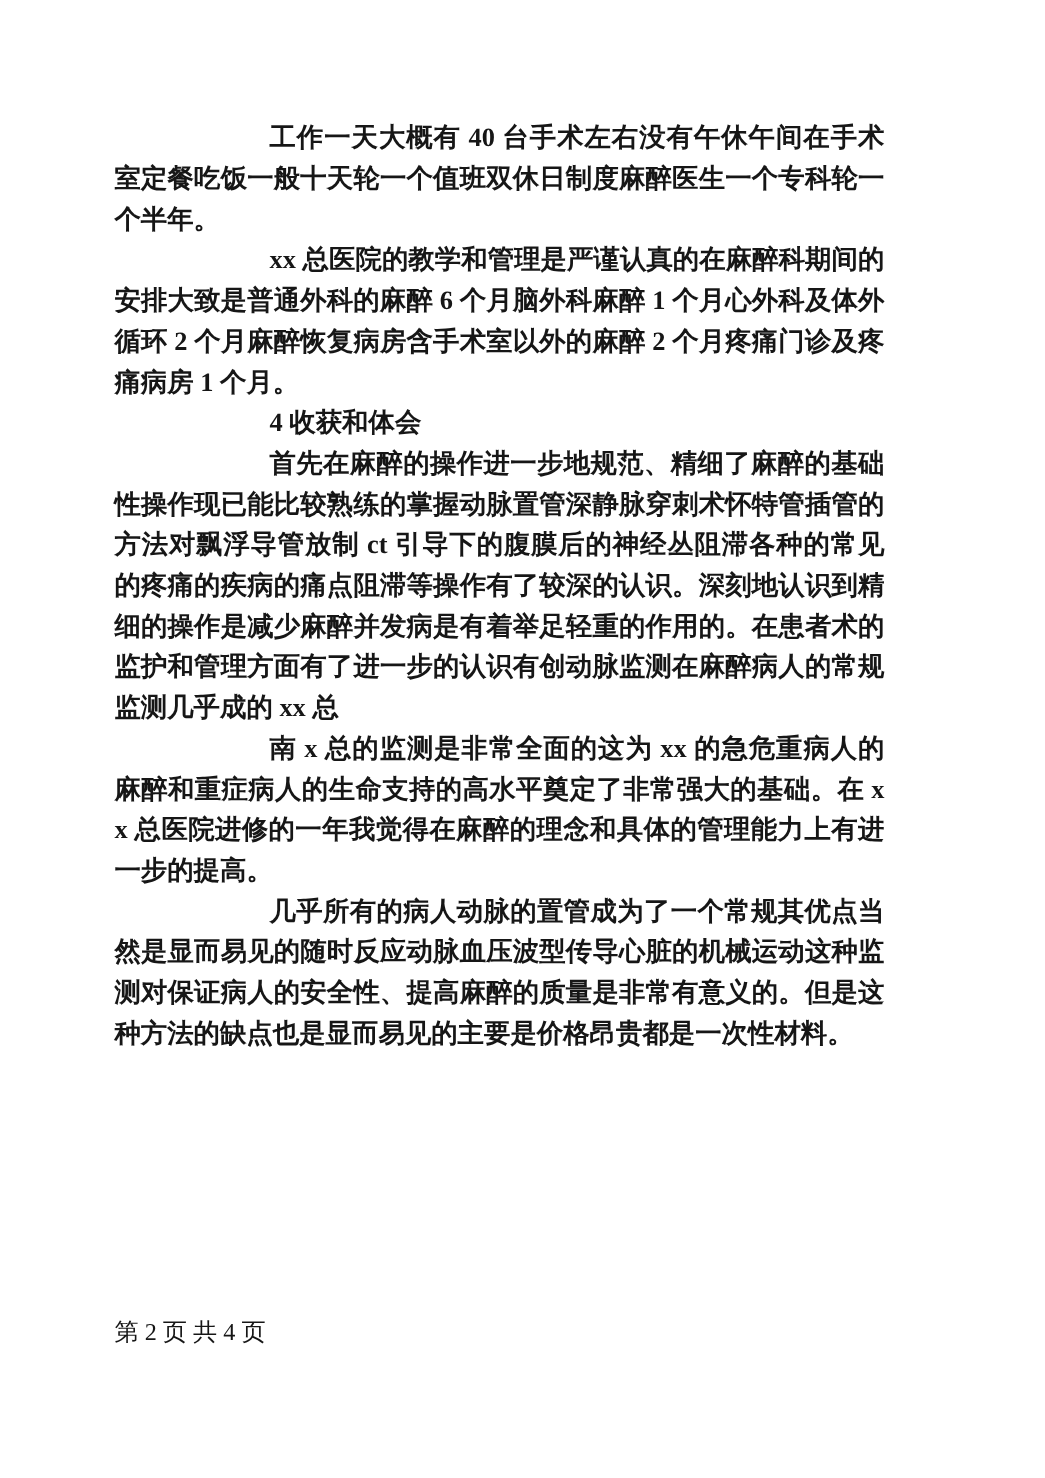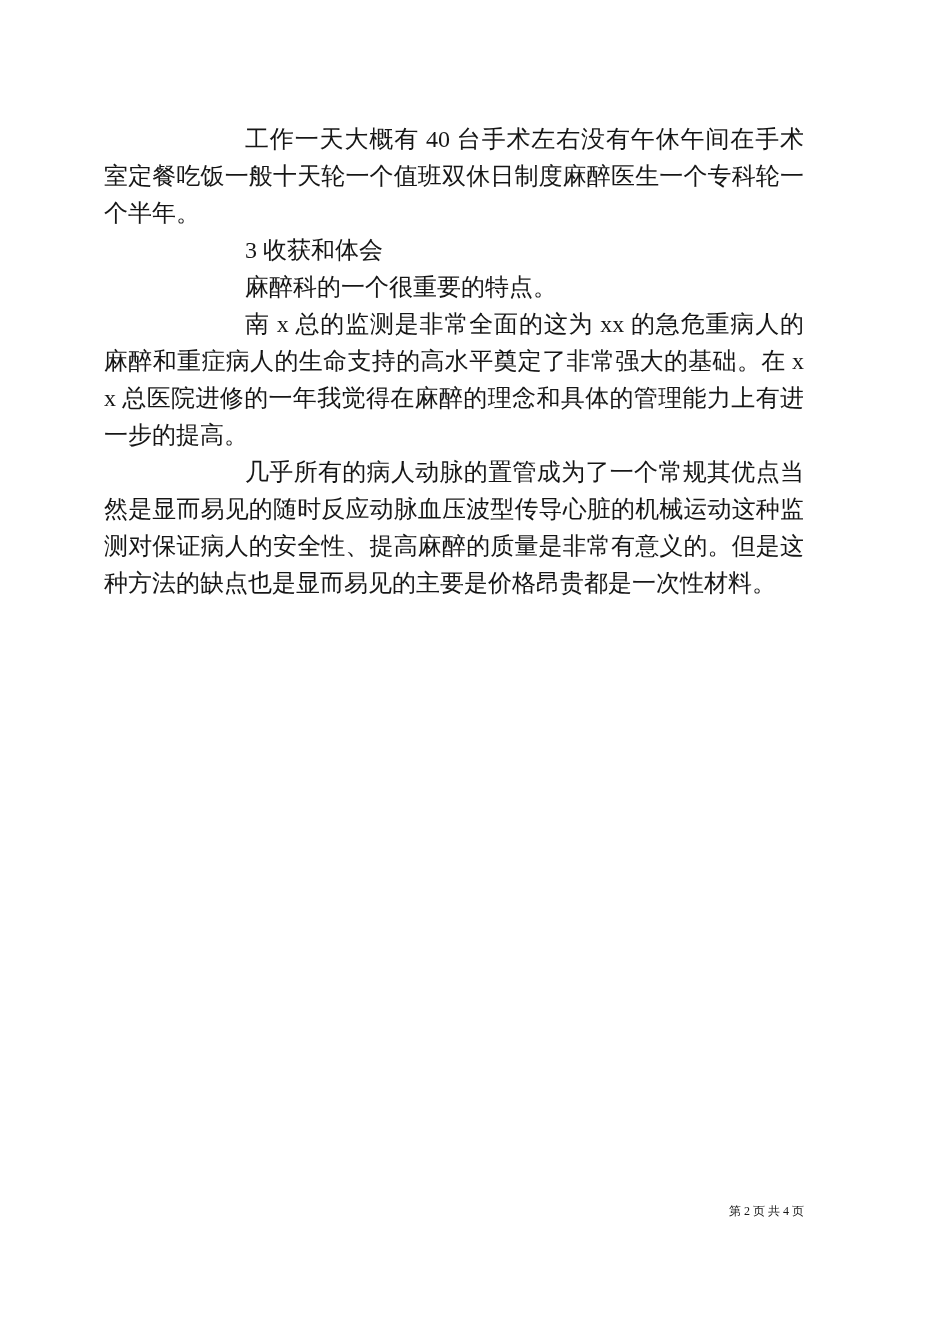--- a/index.html
+++ b/index.html
@@ -18,55 +18,56 @@
     position: absolute;
     left: 0;
     top: 0;
     width: 950px;
     height: 1344px;
     background: #ffffff;
   }
   .text-block {
     position: absolute;
     left: 104px;
-    top: 121px;
+    top: 108px;
     width: 700px;
+    font-weight: bold;
   }
   .para {
     margin: 0;
     padding: 0;
     font-size: 24px;
     line-height: 37px;
     color: #161616;
     text-align: justify;
     text-justify: inter-character;
     text-indent: 141px;
     word-break: break-all;
     overflow-wrap: break-word;
   }
   .page-footer {
     position: absolute;
     left: 104px;
     top: 1199px;
     width: 700px;
-    text-align: right;
-    font-size: 12px;
+    font-size: 22px;
     line-height: 24px;
     color: #161616;
   }
 </style>
 </head>
 <body>
 
 <div class="page">
 
   <div class="text-block">
     <p class="para">工作一天大概有 40 台手术左右没有午休午间在手术室定餐吃饭一般十天轮一个值班双休日制度麻醉医生一个专科轮一个半年。</p>
-    <p class="para">3 收获和体会</p>
-    <p class="para">麻醉科的一个很重要的特点。</p>
+    <p class="para">xx 总医院的教学和管理是严谨认真的在麻醉科期间的安排大致是普通外科的麻醉 6 个月脑外科麻醉 1 个月心外科及体外循环 2 个月麻醉恢复病房含手术室以外的麻醉 2 个月疼痛门诊及疼痛病房 1 个月。</p>
+    <p class="para">4 收获和体会</p>
+    <p class="para">首先在麻醉的操作进一步地规范、精细了麻醉的基础性操作现已能比较熟练的掌握动脉置管深静脉穿刺术怀特管插管的方法对飘浮导管放制 ct 引导下的腹膜后的神经丛阻滞各种的常见的疼痛的疾病的痛点阻滞等操作有了较深的认识。深刻地认识到精细的操作是减少麻醉并发病是有着举足轻重的作用的。在患者术的监护和管理方面有了进一步的认识有创动脉监测在麻醉病人的常规监测几乎成的 xx 总</p>
     <p class="para">南 x 总的监测是非常全面的这为 xx 的急危重病人的麻醉和重症病人的生命支持的高水平奠定了非常强大的基础。在 xx 总医院进修的一年我觉得在麻醉的理念和具体的管理能力上有进一步的提高。</p>
     <p class="para">几乎所有的病人动脉的置管成为了一个常规其优点当然是显而易见的随时反应动脉血压波型传导心脏的机械运动这种监测对保证病人的安全性、提高麻醉的质量是非常有意义的。但是这种方法的缺点也是显而易见的主要是价格昂贵都是一次性材料。</p>
   </div>
 
   <div class="page-footer">
     <span>第 2 页 共 4 页</span>
   </div>
 
 </div>
 

